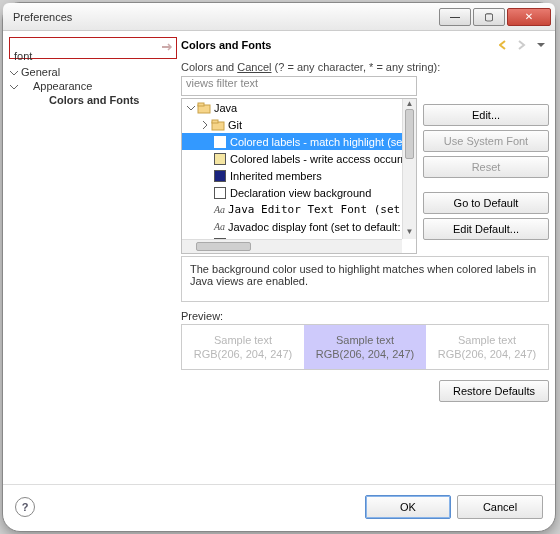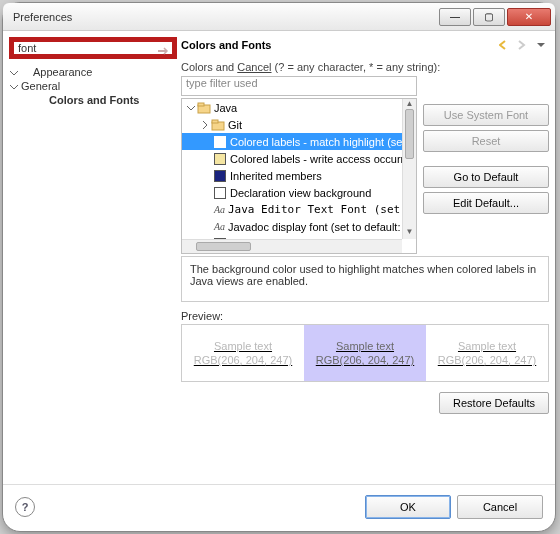--- a/index.html
+++ b/index.html
@@ -5,21 +5,21 @@
 * { box-sizing: border-box; font-family: "Segoe UI", Tahoma, sans-serif; font-size: 11px; }
 body { margin: 0; background: #d0d0d0; width: 560px; height: 534px; overflow: hidden; }
 .window { width: 554px; height: 530px; margin: 2px; background: #fff; border: 1px solid #888; border-radius: 18px; box-shadow: 0 4px 12px rgba(0,0,0,0.3); display: flex; flex-direction: column; }
 .titlebar { height: 28px; background: linear-gradient(#fdfdfd,#e8e8e8); border-bottom: 1px solid #ccc; display: flex; align-items: center; padding: 0 4px 0 10px; border-radius: 6px 6px 0 0; }
 .titlebar .title { flex: 1; color: #333; }
 .winbtns { display: flex; gap: 0; }
 .winbtn { width: 32px; height: 18px; border: 1px solid #888; border-radius: 2px; margin-left: 2px; display:flex; align-items:center; justify-content:center; font-size:10px; background: linear-gradient(#f8f8f8,#dcdcdc); }
 .winbtn.close { background: linear-gradient(#e87a6f,#c9483a); color:#fff; width:44px; border-color:#a03028; }
 .body { flex:1; display:flex; padding: 6px 6px 6px 6px; gap: 4px; }
 .left { width: 168px; display:flex; flex-direction:column; }
-.filter { border:5px solid #b91c1c; height:22px; padding:0 18px 0 4px; font-size:11px; color:#333; position:relative; background:#fff; margin-bottom: 4px; }
+.filter { border:1px solid #b91c1c; height:22px; padding:12px 18px 0 4px; font-size:11px; color:#333; position:relative; background:#fff; margin-bottom: 4px; }
 .filter .clear { position:absolute; right:3px; top:2px; width:14px; height:14px; }
 .tree { padding: 2px 0; }
 .tree-node { padding: 1px 2px 1px 12px; color:#333; position:relative; }
 .tree-node .tw { position:absolute; left:0; top:3px; width:10px; height:10px; }
 .tree-node.l1 { padding-left: 24px; }
 .tree-node.l2 { padding-left: 40px; font-weight:bold; }
 .right { flex:1; display:flex; flex-direction:column; }
 .header { display:flex; align-items:center; margin-bottom:2px; }
 .header h1 { font-weight:bold; font-size:11px; margin:0; flex:1; }
 .toolbar { display:flex; gap:2px; }
@@ -41,21 +41,21 @@
 .row .fico { width:16px; height:14px; flex:none; display:flex; align-items:center; justify-content:center; margin-right:2px; }
 .row .swatch { width:12px; height:12px; border:1px solid #555; flex:none; margin-right:4px; }
 .row .aa { width:14px; font-style:italic; font-family: serif; font-size:10px; color:#555; flex:none; }
 .row.sel { background:#3399ff; color:#fff; }
 .row.sel .swatch { border-color:#fff; }
 .btns { width:126px; display:flex; flex-direction:column; gap:4px; margin-top:2px; }
 .btn { height:22px; border:1px solid #a8a8a8; background:linear-gradient(#fdfdfd,#e8e8e8); border-radius:2px; text-align:center; line-height:20px; padding:0 6px; white-space:nowrap; }
 .btn.dis { color:#9a9a9a; }
 .section-label { margin-top:8px; color:#333; }
 .descbox { border:1px solid #ccc; background:#fff; padding:6px 8px; color:#333; height:46px; margin-top:2px; }
-.preview { display:flex; border:1px solid #ccc; margin-top:2px; height:58px;text-decoration:underline; }
+.preview { display:flex; border:1px solid #ccc; margin-top:2px; height:46px; }
 .preview .cell { flex:1; display:flex; flex-direction:column; align-items:center; justify-content:center; gap:2px; color:#b8b8b8; font-size:10px; }
 .preview .cell.active { background:#cecafb; color:#6a6a6a; }
 .bottombar { display:flex; justify-content:flex-end; gap:6px; margin-top:10px; }
 .sep { height:1px; background:#ddd; margin-top:10px; }
 .dlgbtns { display:flex; align-items:center; padding:10px 12px 12px 12px; }
 .dlgbtns .helpico { width:20px; height:20px; border:1px solid #888; border-radius:50%; display:flex; align-items:center; justify-content:center; color:#556; font-weight:bold; font-size:11px; }
 .dlgbtns .spacer { flex:1; }
 .dlgbtns .dbtn { width:86px; height:24px; border:1px solid #a8a8a8; background:linear-gradient(#fdfdfd,#e8e8e8); border-radius:2px; text-align:center; line-height:22px; margin-left:6px; }
 .dlgbtns .dbtn.def { border-color:#5a8ed0; box-shadow:0 0 0 1px #88b4ea inset; }
 svg { display:block; }
@@ -77,35 +77,35 @@
       <div class="filter">
         <span>font</span>
         <span class="clear">
           <svg width="14" height="14">
               <path d="M3 7h8" stroke="#caa" stroke-width="2"></path>
               <path d="M9 4l3 3-3 3" fill="none" stroke="#caa" stroke-width="1.5"></path>
             </svg>
         </span>
       </div>
       <div class="tree">
+        <div class="tree-node">
+          <span class="tw">
+              <svg width="10" height="10">
+                <path d="M1 3l4 4 4-4" fill="none" stroke="#666"></path>
+              </svg>
+            </span>
+          <span>General</span>
+        </div>
         <div class="tree-node l1">
           <span class="tw">
               <svg width="10" height="10">
                 <path d="M1 3l4 4 4-4" fill="none" stroke="#666"></path>
               </svg>
             </span>
           <span>Appearance</span>
-        </div>
-        <div class="tree-node">
-          <span class="tw">
-              <svg width="10" height="10">
-                <path d="M1 3l4 4 4-4" fill="none" stroke="#666"></path>
-              </svg>
-            </span>
-          <span>General</span>
         </div>
         <div class="tree-node l2">
           <span>Colors and Fonts</span>
         </div>
       </div>
     </div>
     <div class="right">
       <div class="header">
         <h1>Colors and Fonts</h1>
         <div class="toolbar">
@@ -124,21 +124,21 @@
                 <path d="M1 3l4 4 4-4" fill="#666"></path>
               </svg>
             </span>
         </div>
       </div>
       <div class="help">
         <span>Colors and </span><u>Cancel</u><span> (? = any character, * = any string):</span>
       </div>
       <div class="midrow">
         <div style="flex:1">
-          <div class="typefilter" style="width:100%">type filter used</div>
+          <div class="typefilter" style="width:100%">views filter text</div>
           <div class="treelist">
             <div class="inner">
               <div class="row">
                 <span class="tw">
                     <svg width="10" height="10">
                       <path d="M1 3l4 4 4-4" fill="none" stroke="#666"></path>
                     </svg>
                   </span>
                 <span class="fico">
                     <svg width="14" height="12">
@@ -211,20 +211,21 @@
               <div class="thumb"></div>
               <div class="arr" style="bottom:0">▼</div>
             </div>
             <div class="hsb">
               <div class="thumb"></div>
             </div>
           </div>
         </div>
         <div class="btns">
           <div style="height:22px"></div>
+          <div class="btn">Edit...</div>
           <div class="btn dis">Use System Font</div>
           <div class="btn dis">Reset</div>
           <div style="height:6px"></div>
           <div class="btn">Go to Default</div>
           <div class="btn">Edit Default...</div>
         </div>
       </div>
       <div class="descbox">The background color used to highlight matches when colored labels in Java views are enabled.</div>
       <div class="section-label">Preview:</div>
       <div class="preview">

